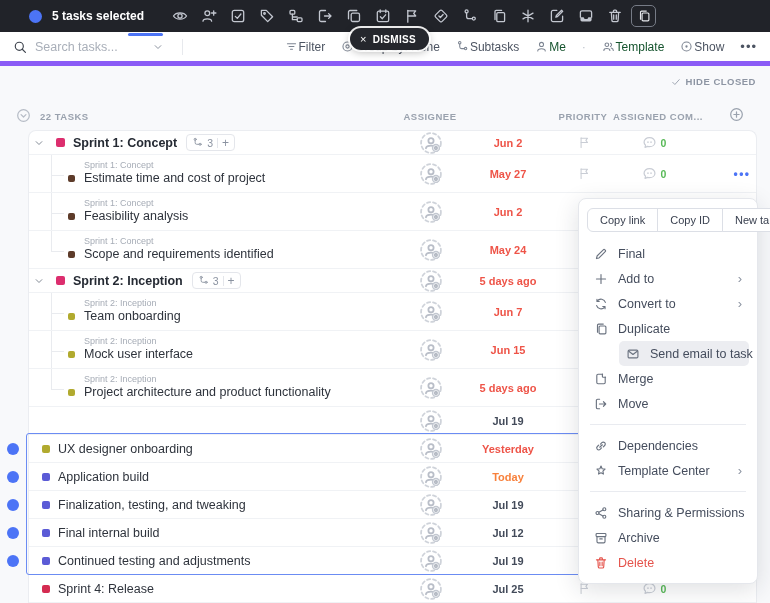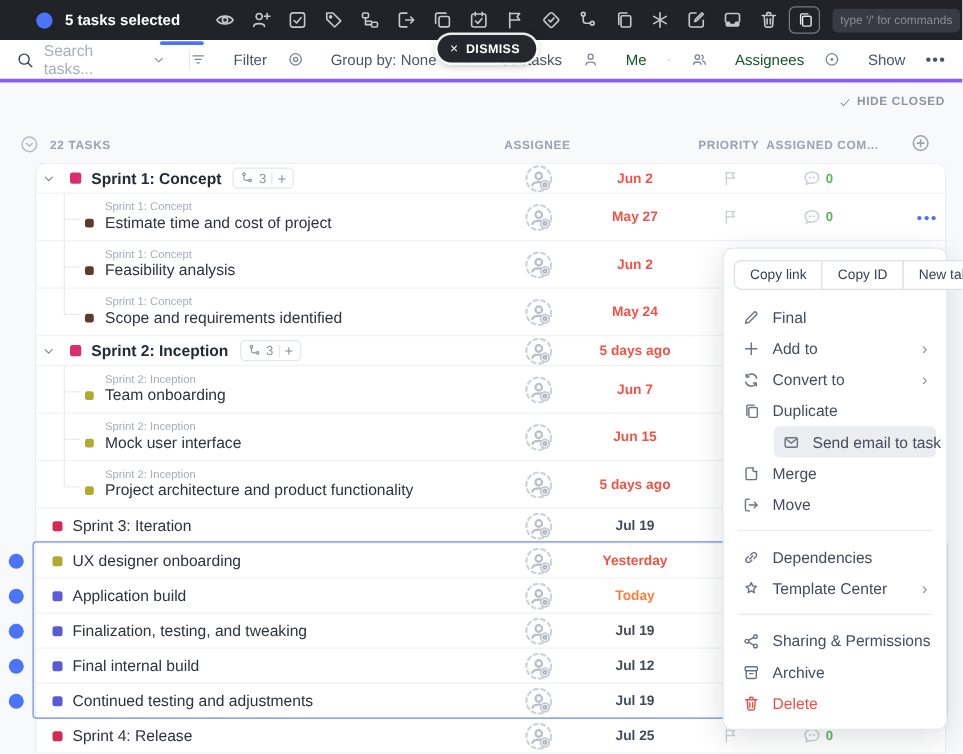--- a/index.html
+++ b/index.html
@@ -10,27 +10,27 @@
   
   .topbar { position:absolute; top:0; left:0; right:0; height:32px; background:#212329; display:flex; align-items:center; z-index:10; }
   .seldot { width:13px; height:13px; border-radius:50%; background:#4c74f6; margin:0 10px 0 29px; flex:none; }
   .sel-label { color:#ffffff; font-size:12px; font-weight:700; white-space:nowrap; }
   .tb-icons { display:flex; align-items:center; gap:13px; margin-left:28px; color:#c3c7d0; }
   .tbtn { width:16px; height:16px; cursor:pointer; }
   .tb-boxed { width:25px; height:22px; border:1px solid #767b86; border-radius:5px; display:flex; align-items:center; justify-content:center; color:#e8eaee; margin-left:8px; }
   .cmd-input { margin-left:10px; width:102px; height:19px; background:#383b42; border-radius:4px; color:#878c96; font-size:9.5px; display:flex; align-items:center; justify-content:center; white-space:nowrap; }
 
   
-  .filterbar { position:absolute; top:32px; left:0; right:0; height:34px; background:#ffffff; border-bottom:3px solid #8b5cf6; display:flex; align-items:center; z-index:9; }
+  .filterbar { position:absolute; top:32px; left:0; right:0; height:34px; background:#ffffff; border-bottom:5px solid #8b5cf6; display:flex; align-items:center; z-index:9; }
   .search-wrap { display:flex; align-items:center; margin-left:13px; color:#3d434d; }
   .search-ph { color:#a9afb9; font-size:12.5px; margin-left:8px; }
   .search-chev { color:#8a919d; margin-left:34px; }
   .fdivider { width:1px; height:16px; background:#e7e9ed; margin-left:18px; }
   .f-items { margin-left:auto; display:flex; align-items:center; gap:16px; padding-right:13px; }
-  .fitem { display:flex; align-items:center; gap:22px; font-size:12px; color:#4c5462; cursor:pointer; white-space:nowrap; }
+  .fitem { display:flex; align-items:center; gap:1px; font-size:12px; color:#4c5462; cursor:pointer; white-space:nowrap; }
   .fitem.muted { color:#14532d; }
   .fitem .ic { color:#7d8592; }
   .middot { color:#b6bcc6; font-size:11px; }
   .f-dots { font-size:13px; letter-spacing:1px; color:#4c5462; }
   .tabline { position:absolute; left:128px; top:33px; width:35px; height:3px; border-radius:2px; background:#4c74f6; z-index:12; }
   .dismiss { position:absolute; left:350px; top:28px; background:#25272d; color:#fff; font-size:10px; font-weight:700; letter-spacing:.3px; border-radius:13px; padding:5px 13px 5px 10px; display:flex; align-items:center; gap:6px; z-index:40; box-shadow:0 0 0 2px rgba(255,255,255,.9), 0 2px 8px rgba(0,0,0,.3); }
   .dismiss .x { font-size:11px; font-weight:400; }
 
   
   .main { position:absolute; top:66px; left:0; right:0; bottom:0; background:#f8f9fb; }
@@ -196,21 +196,20 @@
           <path d="M6.7 7v4.2M9.3 7v4.2"></path>
         </svg>
       </span>
     </div>
   <span class="tb-boxed" id="tb-boxed">
       <svg width="14" height="14" viewBox="0 0 16 16" fill="none" stroke="currentColor" stroke-width="1.3" stroke-linecap="round" stroke-linejoin="round">
         <path d="M10.6 2.4H5.2A1.2 1.2 0 0 0 4 3.6v8"></path>
         <rect x="5.8" y="4.6" width="7.8" height="9" rx="1.2"></rect>
       </svg>
     </span>
-  <div class="cmd-input">type '/' for commands</div>
 </div>
 
 <div class="filterbar">
   <div class="search-wrap">
     <span class="ic" id="search-ic">
         <svg width="14" height="14" viewBox="0 0 16 16" fill="none" stroke="currentColor" stroke-width="1.3" stroke-linecap="round" stroke-linejoin="round">
           <circle cx="7.2" cy="7.2" r="4.6"></circle>
           <path d="M10.6 10.6l3.6 3.6"></path>
         </svg>
       </span>
@@ -261,21 +260,21 @@
       </span>
       <span class="middot">·</span>
       <span class="fitem muted">
         <span class="ic">
           <svg width="13" height="13" viewBox="0 0 16 16" fill="none" stroke="currentColor" stroke-width="1.3" stroke-linecap="round" stroke-linejoin="round">
             <circle cx="6" cy="5.8" r="2.2"></circle>
             <path d="M2.3 12.8c0-3 7.4-3 7.4 0"></path>
             <path d="M10.4 3.9a2.2 2.2 0 0 1 0 4.1M11.3 9.8c1.7.5 2.6 1.6 2.6 3"></path>
           </svg>
         </span>
-        <span>Assignees</span>
+        <span>Template</span>
       </span>
       <span class="fitem">
         <span class="ic">
           <svg width="13" height="13" viewBox="0 0 16 16" fill="none" stroke="currentColor" stroke-width="1.3" stroke-linecap="round" stroke-linejoin="round">
             <circle cx="8" cy="8" r="5.6"></circle>
             <circle cx="8" cy="8" r="1.4" fill="currentColor" stroke="none"></circle>
           </svg>
         </span>
         <span>Show</span>
       </span>
@@ -599,24 +598,20 @@
         </span>
         <span class="cell c-comment">
           <svg width="15" height="15" viewBox="0 0 16 16" fill="none" stroke="currentColor" stroke-width="1.3" stroke-linecap="round" stroke-linejoin="round">
             <path d="M8 2.8c3.5 0 5.8 2.1 5.8 4.8S11.5 12.4 8 12.4c-.7 0-1.4-.1-2-.3l-2.8 1.1.6-2.3A4.7 4.7 0 0 1 2.2 7.6C2.2 4.9 4.5 2.8 8 2.8z"></path>
             <path d="M5.9 7.5h.9M9.2 7.5h.9"></path>
           </svg>
           <b>0</b>
         </span>
       </div>
       <div class="row task">
-        <span class="row-left">
-          <span class="sq" style="background:#d42b51"></span>
-          <span class="task-title">Sprint 3: Iteration</span>
-        </span>
         <span class="cell c-assignee">
           <svg width="22" height="22" viewBox="0 0 16 16" fill="none" stroke="currentColor" stroke-width="1.3" stroke-linecap="round" stroke-linejoin="round">
             <circle cx="8" cy="8" r="7.2" stroke="#cfd3da" stroke-dasharray="2.3 2.1"></circle>
             <circle cx="8" cy="6.4" r="1.9" stroke="#b9bec8"></circle>
             <path d="M4.3 11.8c.6-2.5 6.8-2.5 7.4 0" stroke="#b9bec8"></path>
             <circle cx="11.6" cy="11.6" r="2.5" fill="#f2f3f6" stroke="#c3c8d1" stroke-width="1"></circle>
             <circle cx="11.6" cy="11.6" r=".9" stroke="#aab0bb" stroke-width="1"></circle>
           </svg>
         </span>
         <span class="cell c-due due-dark">Jul 19</span>

